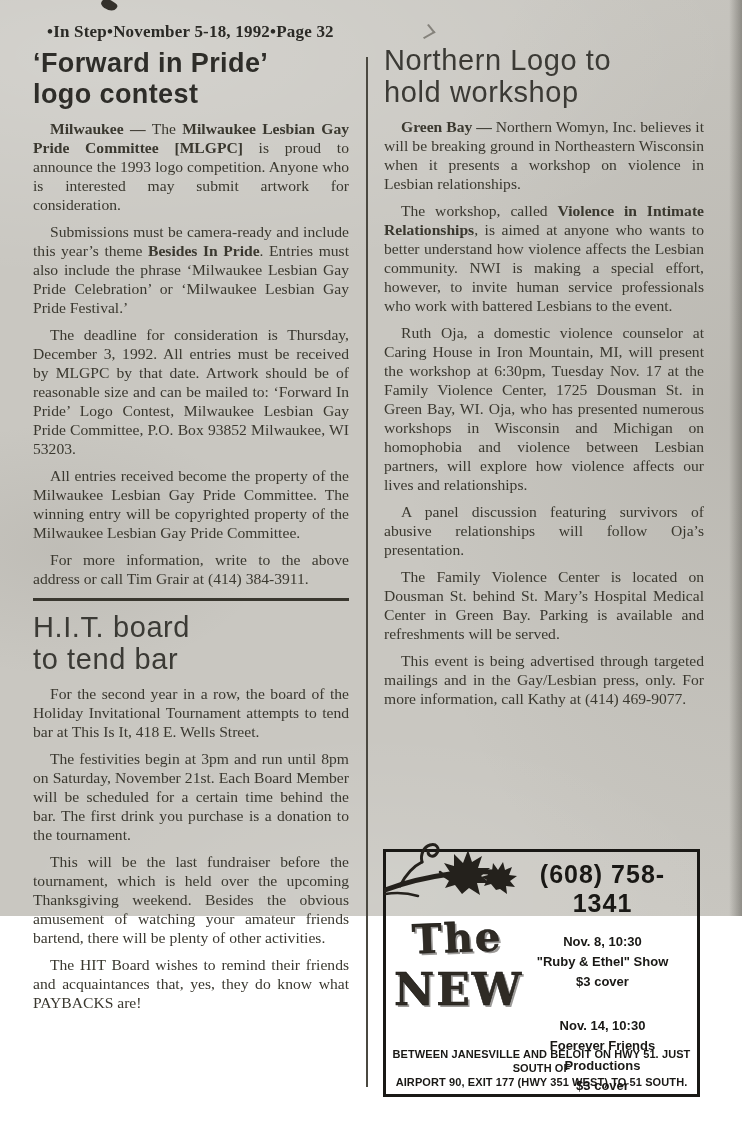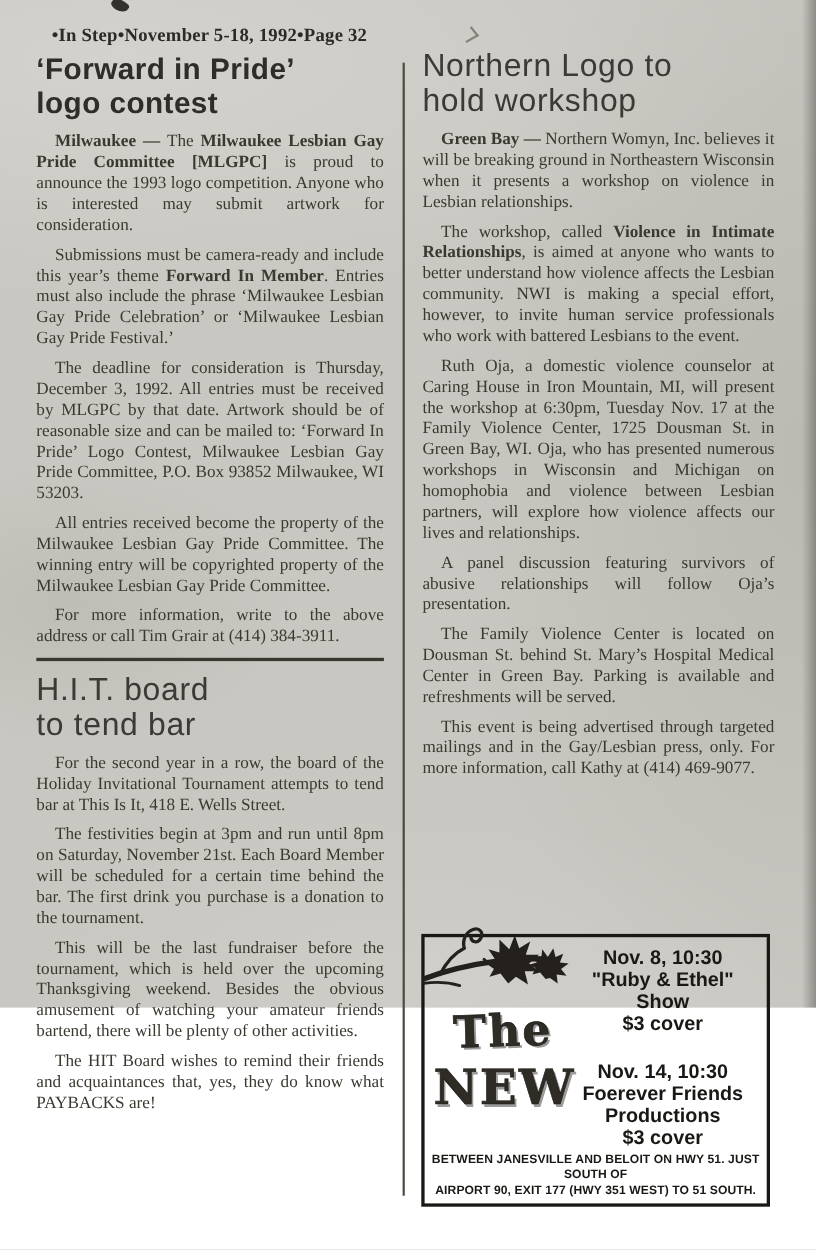--- a/index.html
+++ b/index.html
@@ -64,21 +64,21 @@
     -webkit-text-stroke:.6px #1c1a16;
   }
   #logo-the {left:26px;top:62px;font-size:40px;transform:rotate(-2deg);}
   #logo-new {left:8px;top:112px;font-size:44px;}
   #logo-leaf{left:6px;top:165px;font-size:46px;letter-spacing:6px;}
   .ad-right{
     position:absolute;left:128px;right:6px;top:8px;text-align:center;
     font-family:"Liberation Sans","DejaVu Sans",sans-serif;font-weight:700;color:#191815;
   }
   .ad-phone{font-size:25px;letter-spacing:1px;margin-bottom:14px;}
-  .ad-event{font-size:18px;line-height:20px;margin-bottom:24px;}
+  .ad-event{font-size:13px;line-height:20px;margin-bottom:24px;}
   .ad-event .event-name{max-width:180px;margin:0 auto;}
   .ad-directions{
     position:absolute;left:4px;right:4px;bottom:5px;text-align:center;
     font-family:"Liberation Sans","DejaVu Sans",sans-serif;font-weight:700;
     font-size:11px;line-height:14px;color:#191815;letter-spacing:.1px;
   }
   
   .smudge{
     position:absolute;left:101px;top:0;width:16px;height:10px;
     background:#221f1b;border-radius:55% 25% 60% 35%;
@@ -105,21 +105,21 @@
   <div class="check-mark"></div>
 
   <div class="col" id="col-left">
     <div>
       <h1 class="headline heavy">
         <span class="tline">‘Forward in Pride’</span>
         <span class="tline">logo contest</span>
       </h1>
       <div class="body-copy">
           <p class="para"><span class="b">Milwaukee — </span><span>The </span><span class="b">Milwaukee Lesbian Gay Pride Committee [MLGPC]</span><span> is proud to announce the 1993 logo competition. Anyone who is interested may submit artwork for consideration.</span></p>
-          <p class="para"><span>Submissions must be camera-ready and include this year’s theme </span><span class="b">Forward In Member</span><span>. Entries must also include the phrase ‘Milwaukee Lesbian Gay Pride Celebration’ or ‘Milwaukee Lesbian Gay Pride Festival.’</span></p>
+          <p class="para"><span>Submissions must be camera-ready and include this year’s theme </span><span class="b">Besides In Pride</span><span>. Entries must also include the phrase ‘Milwaukee Lesbian Gay Pride Celebration’ or ‘Milwaukee Lesbian Gay Pride Festival.’</span></p>
           <p class="para"><span>The deadline for consideration is Thursday, December 3, 1992. All entries must be received by MLGPC by that date. Artwork should be of reasonable size and can be mailed to: ‘Forward In Pride’ Logo Contest, Milwaukee Lesbian Gay Pride Committee, P.O. Box 93852 Milwaukee, WI 53203.</span></p>
           <p class="para"><span>All entries received become the property of the Milwaukee Lesbian Gay Pride Committee. The winning entry will be copyrighted property of the Milwaukee Lesbian Gay Pride Committee.</span></p>
           <p class="para"><span>For more information, write to the above address or call Tim Grair at (414) 384-3911.</span></p>
         </div>
     </div>
 
     <hr class="section-rule">
 
     <div class="hit-block">
       <h1 class="headline light">
@@ -166,20 +166,21 @@
       <g fill="#24211c">
         <path d="M78,56 L71,47 L61,50 L66,41 L56,38 L66,34 L60,25 L70,28 L70,16 L79,25 L84,12 L88,24 L98,18 L94,30 L106,30 L97,38 L106,45 L93,45 L96,57 L85,50 Z"></path>
         <path d="M112,52 L107,46 L100,48 L103,42 L97,39 L104,37 L101,31 L108,33 L109,25 L114,32 L119,24 L121,32 L128,29 L125,37 L133,38 L126,43 L131,49 L122,48 L123,56 L116,51 Z"></path>
       </g>
     </svg>
 
     <div class="ad-logo-line" id="logo-the">The</div>
     <div class="ad-logo-line" id="logo-new">NEW</div>
 
     <div class="ad-right">
+      <div class="ad-phone">(608) 758-1341</div>
       <div class="ad-event">
         <div>Nov. 8, 10:30</div>
         <div class="event-name">"Ruby &amp; Ethel" Show</div>
         <div>$3 cover</div>
       </div>
       <div class="ad-event">
         <div>Nov. 14, 10:30</div>
         <div class="event-name">Foerever Friends Productions</div>
         <div>$3 cover</div>
       </div>

